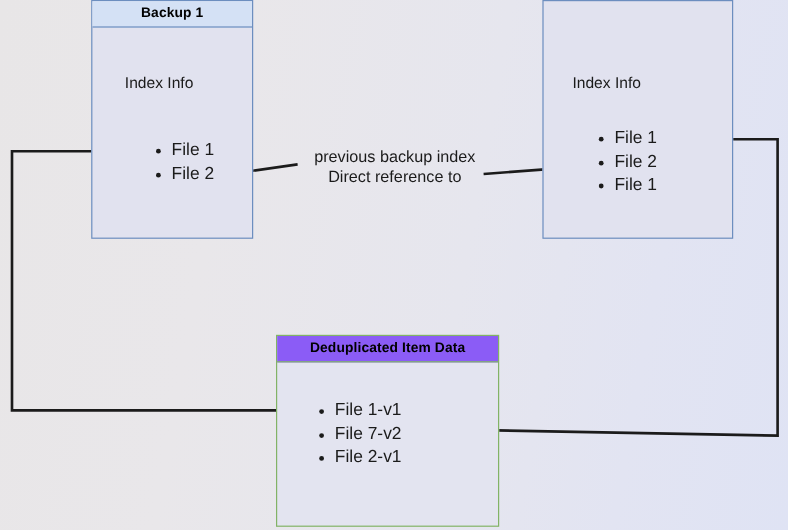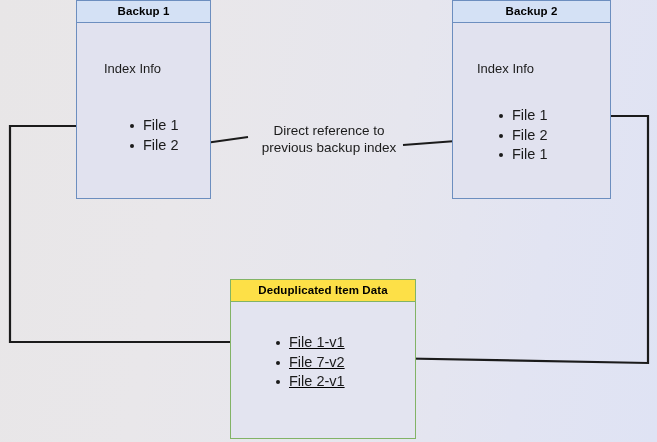--- a/index.html
+++ b/index.html
@@ -44,21 +44,21 @@
     line-height: 21px;
     text-align: center;
     font-size: 11.5px;
     font-weight: bold;
     color: #000000;
     background: #d4e1f5;
     border-bottom: 1px solid #6c8ebf;
     letter-spacing: 0.1px;
   }
   .node.green .node-header {
-    background: #fde047;
+    background: #8b5cf6;
     border-bottom: 1px solid #82b366;
   }
   .node-caption {
     position: absolute;
     font-size: 13px;
     color: #1b1b1b;
     white-space: nowrap;
   }
   ul.bullets {
     position: absolute;
@@ -117,36 +117,35 @@
   <div class="node" style="left:45px; top:0px; width:135px; height:199px;margin-left:31px;">
     <div class="node-header">Backup 1</div>
     <div class="node-caption" style="left:27px; top:60px;">Index Info</div>
     <ul class="bullets" style="left:53px; top:115px;">
       <li>File 1</li>
       <li>File 2</li>
     </ul>
   </div>
 
   <div class="node" style="left:452px; top:0px; width:159px; height:199px;">
-    <div class="node-header">Backup 2</div>
     <div class="node-caption" style="left:24px; top:60px;">Index Info</div>
     <ul class="bullets" style="left:46px; top:105px;">
       <li>File 1</li>
       <li>File 2</li>
       <li>File 1</li>
     </ul>
   </div>
 
   <div class="node green" style="left:230px; top:279px; width:186px; height:160px;">
     <div class="node-header">Deduplicated Item Data</div>
-    <ul class="bullets" style="left:45px; top:53px;text-decoration:underline;">
+    <ul class="bullets" style="left:35px; top:53px;">
       <li>File 1-v1</li>
       <li>File 7-v2</li>
       <li>File 2-v1</li>
     </ul>
   </div>
 
   <div class="edge-label" style="left:249px; top:123px; width:160px;">
+    <span class="ln">previous backup index</span>
     <span class="ln">Direct reference to</span>
-    <span class="ln">previous backup index</span>
   </div>
 
 </div>
 
 </body></html>

